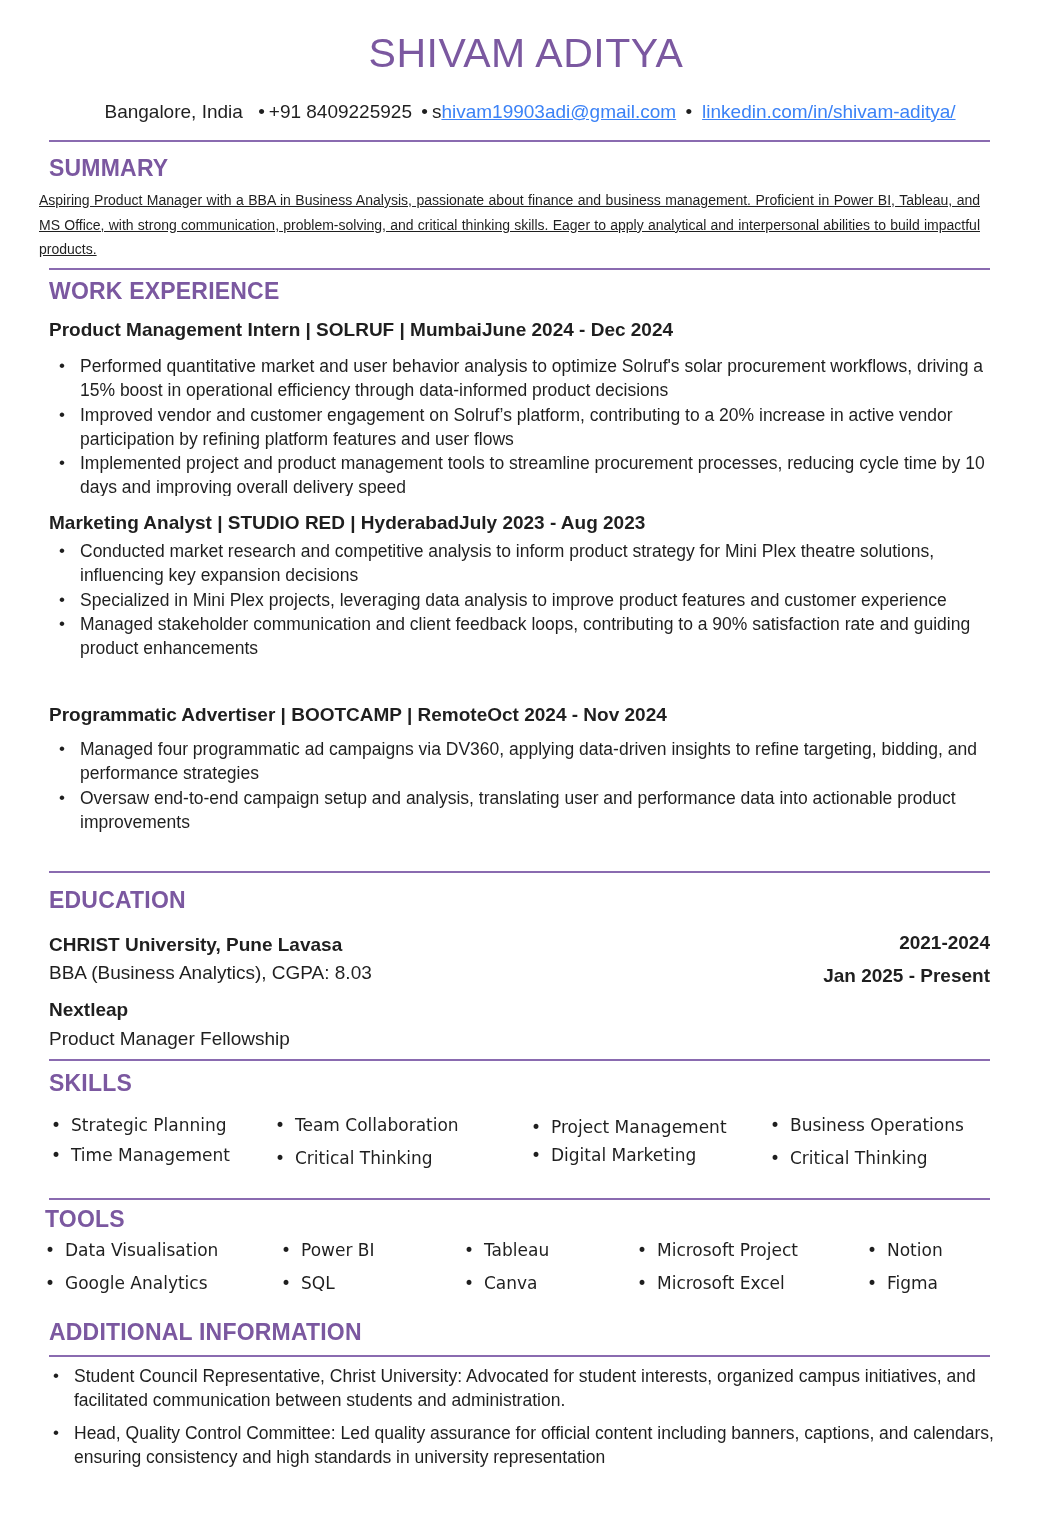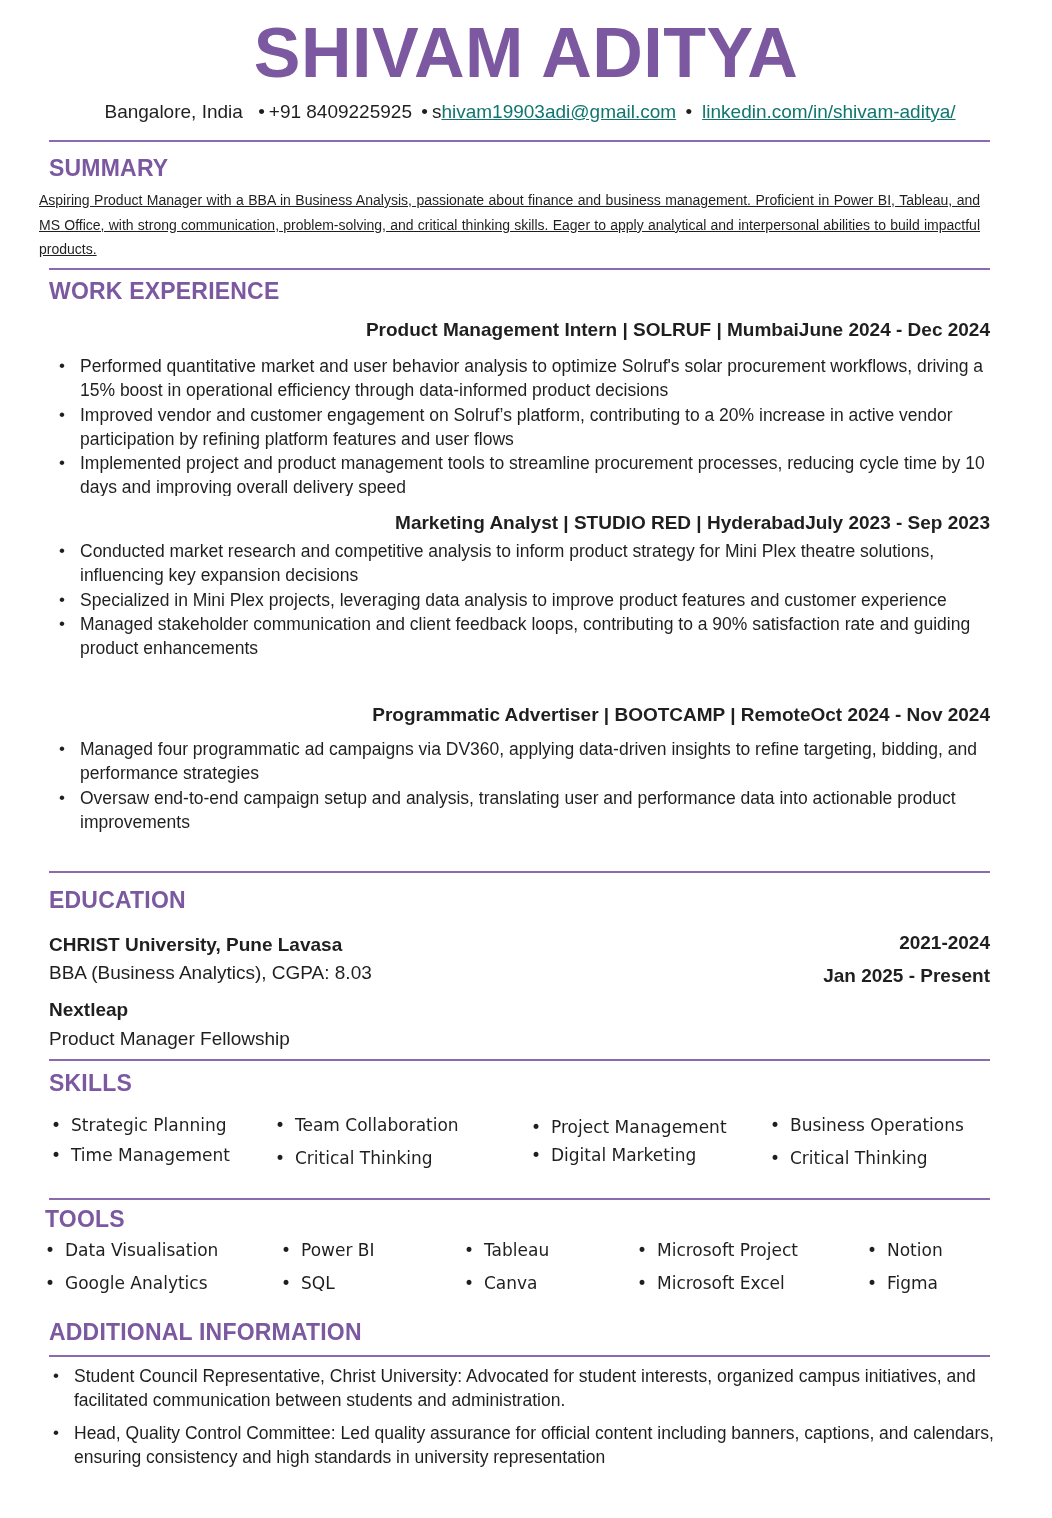--- a/index.html
+++ b/index.html
@@ -1,45 +1,45 @@
 <!DOCTYPE html>
 <html><head>
   <meta charset="utf-8">
   <style>
     * { box-sizing: border-box; margin: 0; padding: 0; }
     html, body { width: 1052px; height: 1518px; background: #ffffff; overflow: hidden; }
     body { font-family: "Liberation Sans", "DejaVu Sans", sans-serif; color: #1f1f1f; position: relative; }
 
     .name {
       position: absolute; left: 0; width: 1052px; top: 22px;
-      text-align: center; font-size: 70px; font-weight: 700; color: #7b58a0;
+      text-align: center; font-size: 41px; font-weight: 400; color: #7b58a0;
       letter-spacing: 0.5px; line-height: 62px;
     }
     .contact {
       position: absolute; left: 0; width: 1052px; top: 100px;
       text-align: center; font-size: 19px; line-height: 24px; color: #1f1f1f;
       white-space: nowrap; padding-left: 8px;
     }
     .contact .sep { margin: 0 4px; }
-    .contact a { color: #0f766e; text-decoration: underline; }
+    .contact a { color: #3b82f6; text-decoration: underline; }
 
     .rule { position: absolute; left: 49px; width: 941px; height: 2px; background: #8a6bb0; }
 
     .section-title {
       position: absolute; left: 49px; font-size: 23px; font-weight: 700; color: #7b58a0;
       line-height: 28px; letter-spacing: 0.2px;
     }
 
     .para {
       position: absolute; left: 39px; width: 941px; font-size: 14px; line-height: 24.5px;
       text-align: justify; text-align-last: left; text-decoration: underline;
     }
 
     .job-head {
-      position: absolute; left: 49px; width: 941px; display: flex; justify-content: flex-end;
+      position: absolute; left: 49px; width: 941px; display: flex; justify-content: flex-start;
       font-size: 19px; font-weight: 700; line-height: 24px;
     }
 
     ul.bullets { position: absolute; left: 49px; width: 950px; list-style: none; }
     ul.bullets li {
       position: relative; padding-left: 31px; font-size: 17.5px; line-height: 24.3px;
     }
     ul.bullets li::before {
       content: "\2022"; position: absolute; left: 10px; top: 0; font-size: 17px;
     }
@@ -83,21 +83,21 @@
 <div class="clip" style="position:absolute; left:0; top:354px; width:1052px; height:142px;">
   <ul class="bullets" style="top:0">
     <li>Performed quantitative market and user behavior analysis to optimize Solruf's solar procurement workflows, driving a 15% boost in operational efficiency through data-informed product decisions</li>
     <li>Improved vendor and customer engagement on Solruf’s platform, contributing to a 20% increase in active vendor participation by refining platform features and user flows</li>
     <li>Implemented project and product management tools to streamline procurement processes, reducing cycle time by 10 days and improving overall delivery speed</li>
   </ul>
 </div>
 
 <div class="job-head" style="top:511px">
   <span>Marketing Analyst | STUDIO RED | Hyderabad</span>
-  <span>July 2023 - Sep 2023</span>
+  <span>July 2023 - Aug 2023</span>
 </div>
 <ul class="bullets" style="top:539px">
   <li>Conducted market research and competitive analysis to inform product strategy for Mini Plex theatre solutions, influencing key expansion decisions</li>
   <li>Specialized in Mini Plex projects, leveraging data analysis to improve product features and customer experience</li>
   <li>Managed stakeholder communication and client feedback loops, contributing to a 90% satisfaction rate and guiding product enhancements</li>
 </ul>
 
 <div class="job-head" style="top:703px">
   <span>Programmatic Advertiser | BOOTCAMP | Remote</span>
   <span>Oct 2024 - Nov 2024</span>

